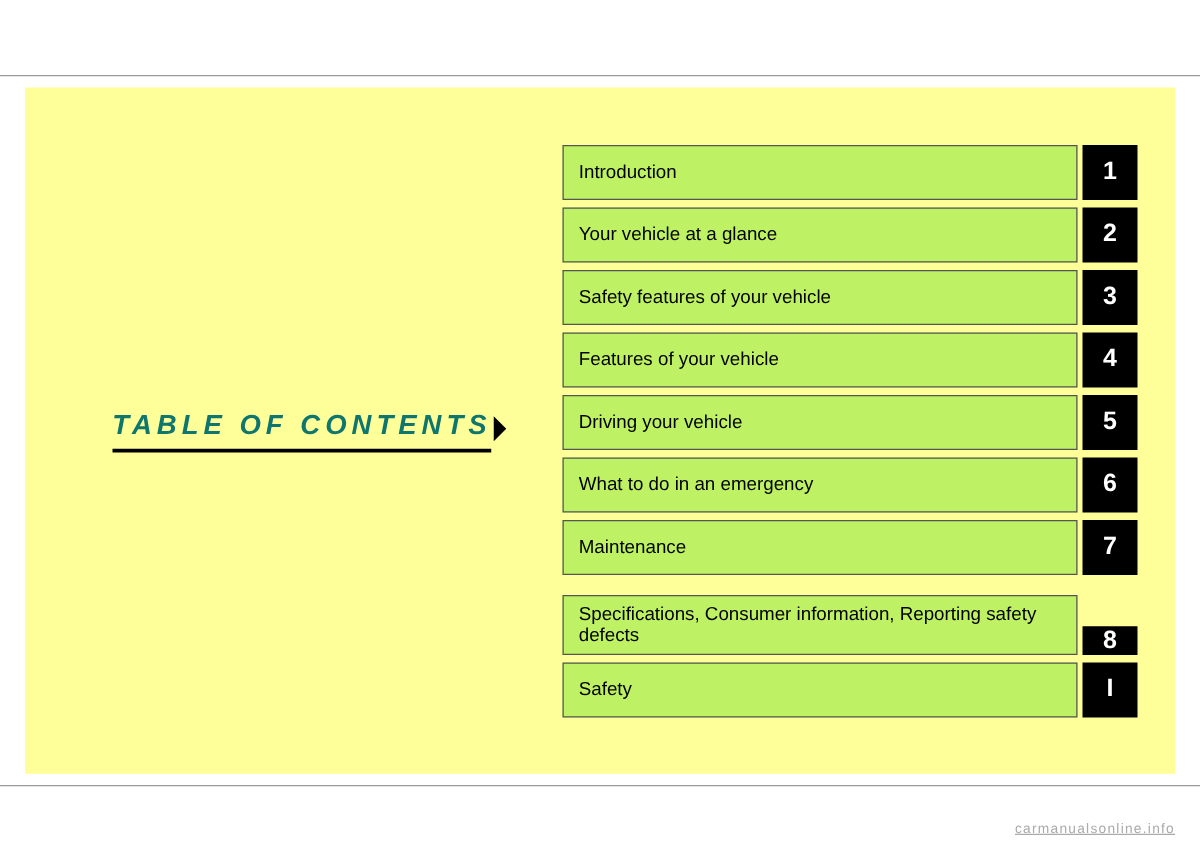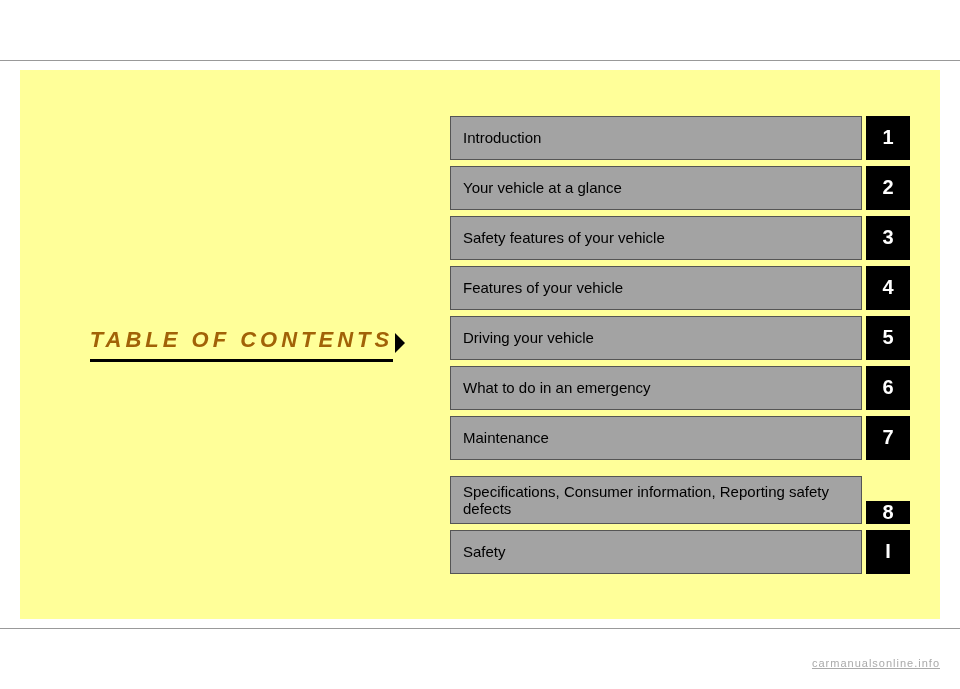--- a/index.html
+++ b/index.html
@@ -52,21 +52,21 @@
       display: flex;
       align-items: center;
       justify-content: center;
       padding: 20px;
     }
 
     .table-of-contents-title {
       font-size: 22px;
       font-weight: bold;
       letter-spacing: 4px;
-      color: #a16207;
+      color: #0f766e;
       font-style: italic;
       text-transform: uppercase;
       position: relative;
       padding-bottom: 6px;
       border-bottom: 3px solid #000;
       margin-left: 23px;
     }
 
     .table-of-contents-title::after {
       content: '';
@@ -98,21 +98,21 @@
     }
 
     .toc-row.double-height {
       height: 58px;
       align-items: flex-end;
     }
 
     .toc-label {
       flex: 1;
       border: 1.5px solid #555;
-      background: #a3a3a3;
+      background: #bef264;
       display: flex;
       align-items: center;
       padding: 6px 12px;
       font-size: 15px;
       color: #000;
     }
 
     .toc-number {
       width: 44px;
       background: #000;

